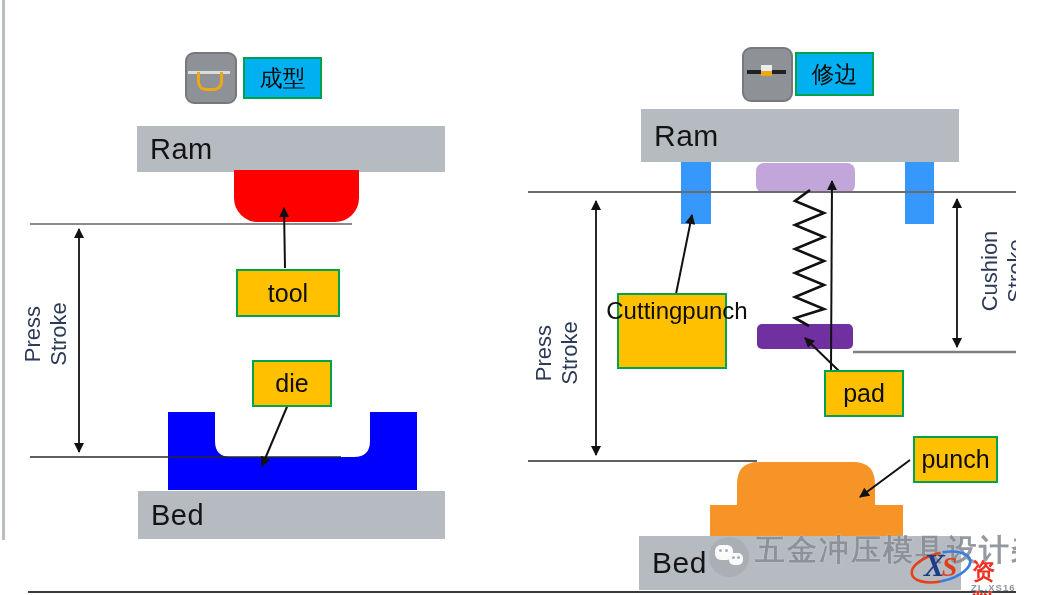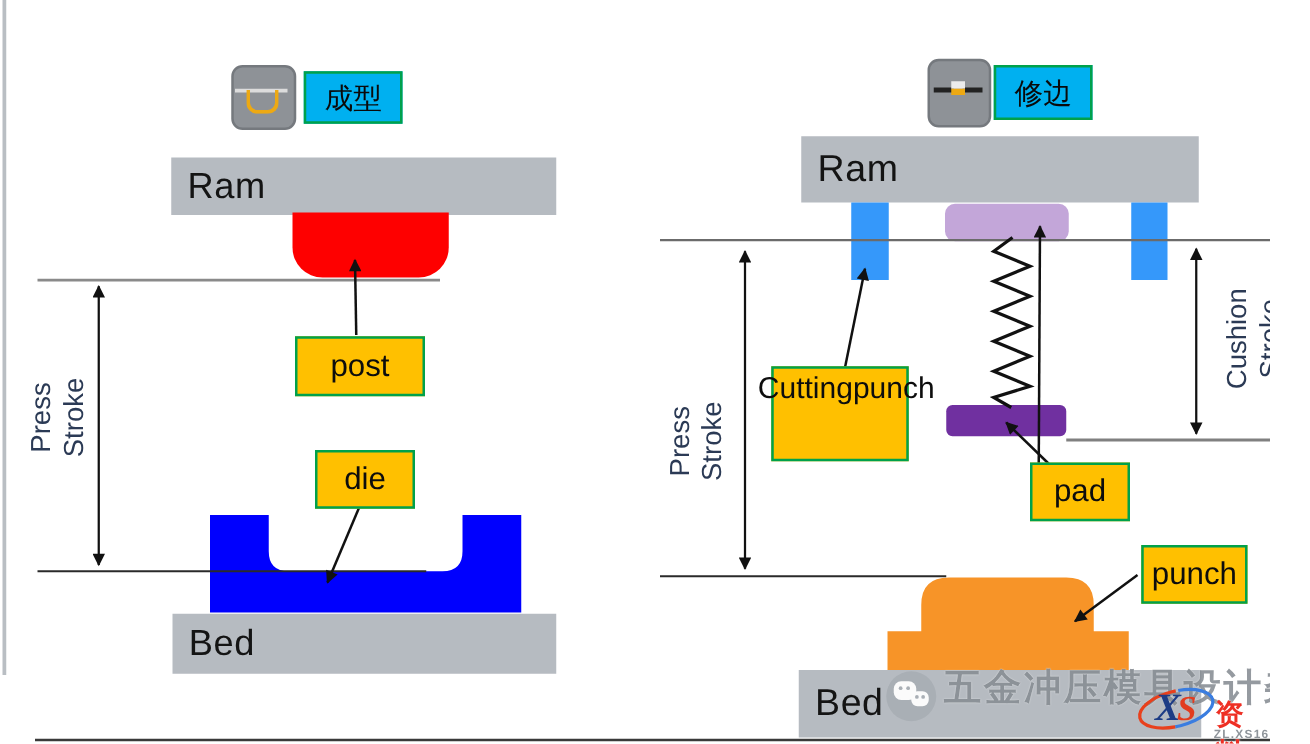--- a/index.html
+++ b/index.html
@@ -63,21 +63,21 @@
   </div>
 
   <div class="shape" style="left:234px;top:170px;width:125px;height:52px;background:#fe0000;border-radius:0 0 24px 24px;"></div>
 
   <div class="vtext" style="left:-14px;top:308px;width:120px;height:52px;">
     <span>Press</span>
     <span>Stroke</span>
   </div>
 
   <div class="tag" style="left:236px;top:269px;width:100px;height:44px;">
-    <span>post</span>
+    <span>tool</span>
   </div>
 
   <div class="tag" style="left:252px;top:360px;width:76px;height:43px;">
     <span>die</span>
   </div>
 
   <div class="bar" style="left:138px;top:491px;width:307px;height:48px;">
     <span class="bar-text">Bed</span>
   </div>
 

